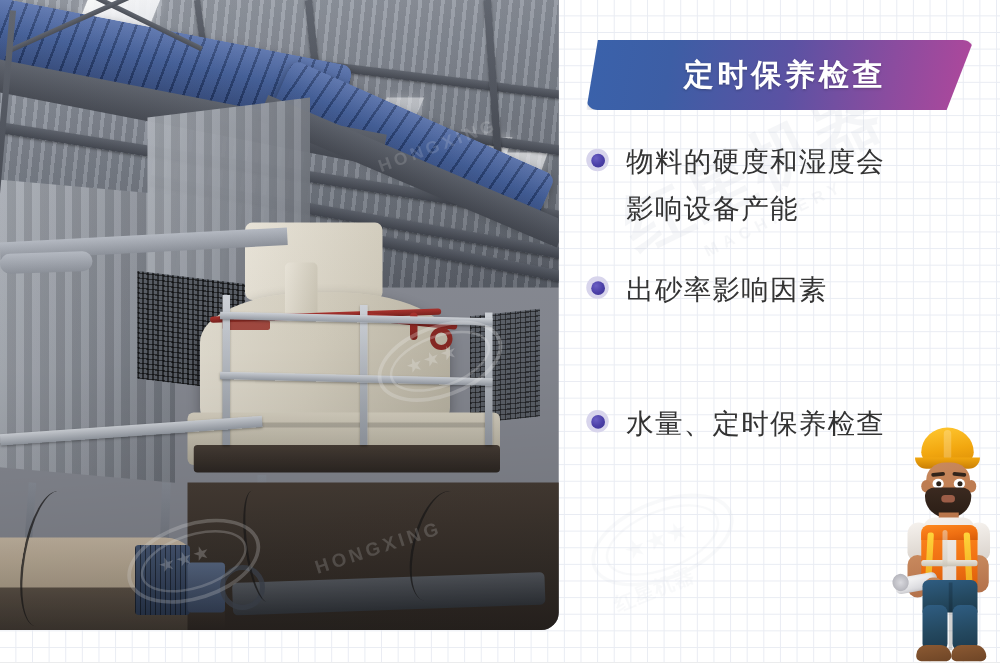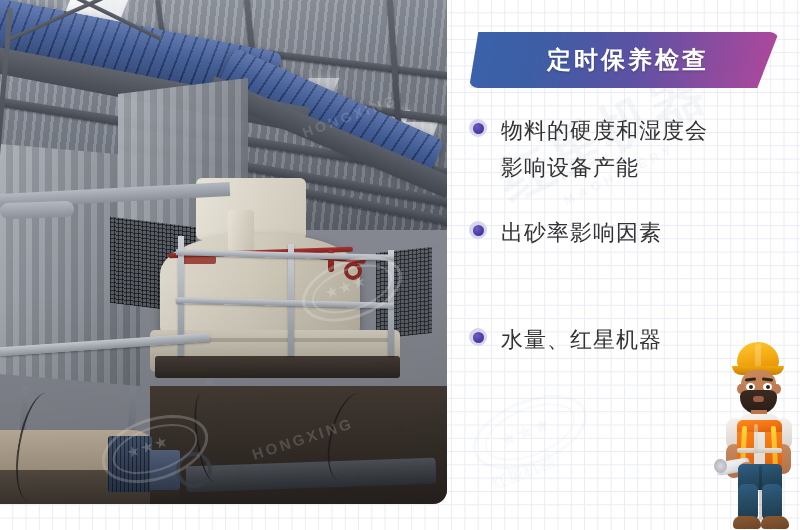--- a/index.html
+++ b/index.html
@@ -424,21 +424,21 @@
         <span class="bullet-dot">
             <i></i>
           </span>
         <span class="bullet-text">出砂率影响因素</span>
       </div>
 
       <div class="bullet-row" id="item-2">
         <span class="bullet-dot">
             <i></i>
           </span>
-        <span class="bullet-text">水量、红星机器</span>
+        <span class="bullet-text">水量、定时保养检查</span>
       </div>
 
     </div>
   </div>
 
   <div id="worker">
 
     <div class="w helmet" style="left:21px;top:2px;width:42px;height:32px;"></div>
     <div class="w helmet-ridge" style="left:39px;top:4px;width:6px;height:24px;"></div>
     <div class="w helmet-brim" style="left:16px;top:26px;width:52px;height:9px;"></div>

